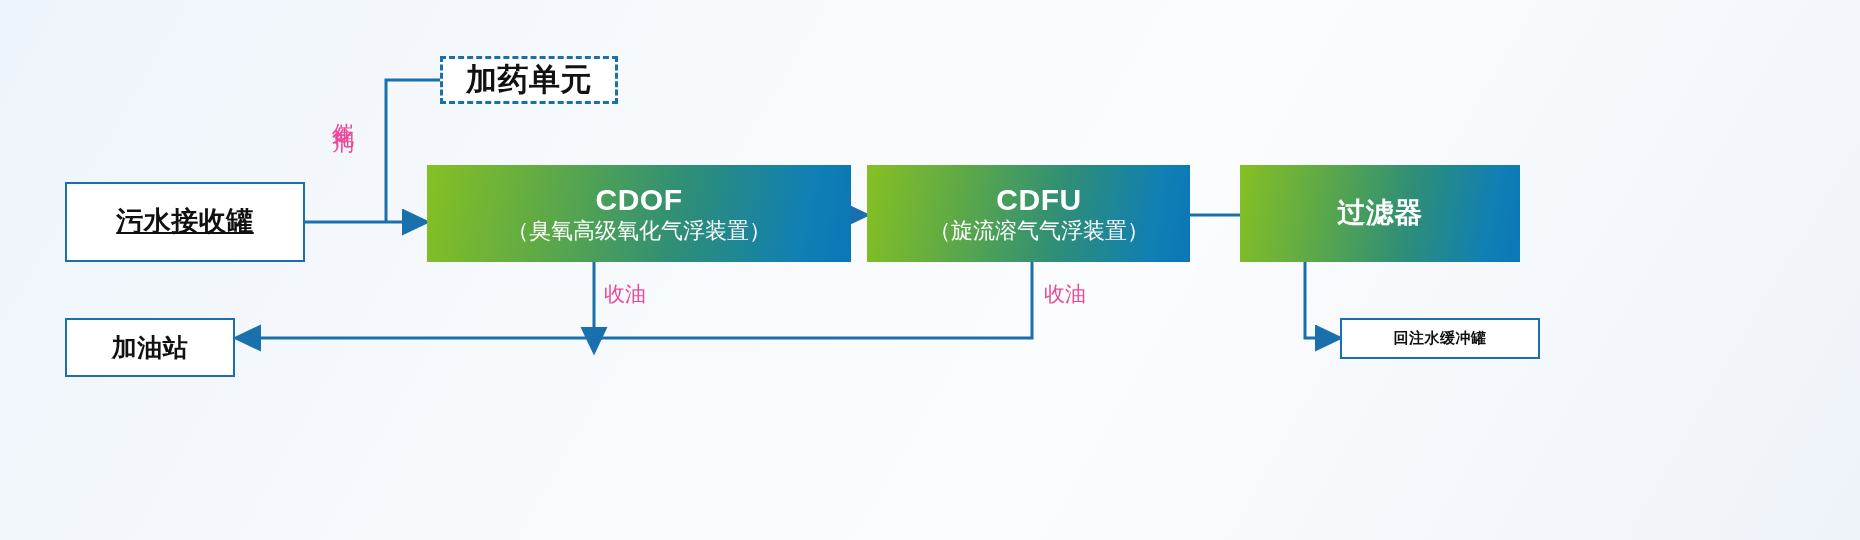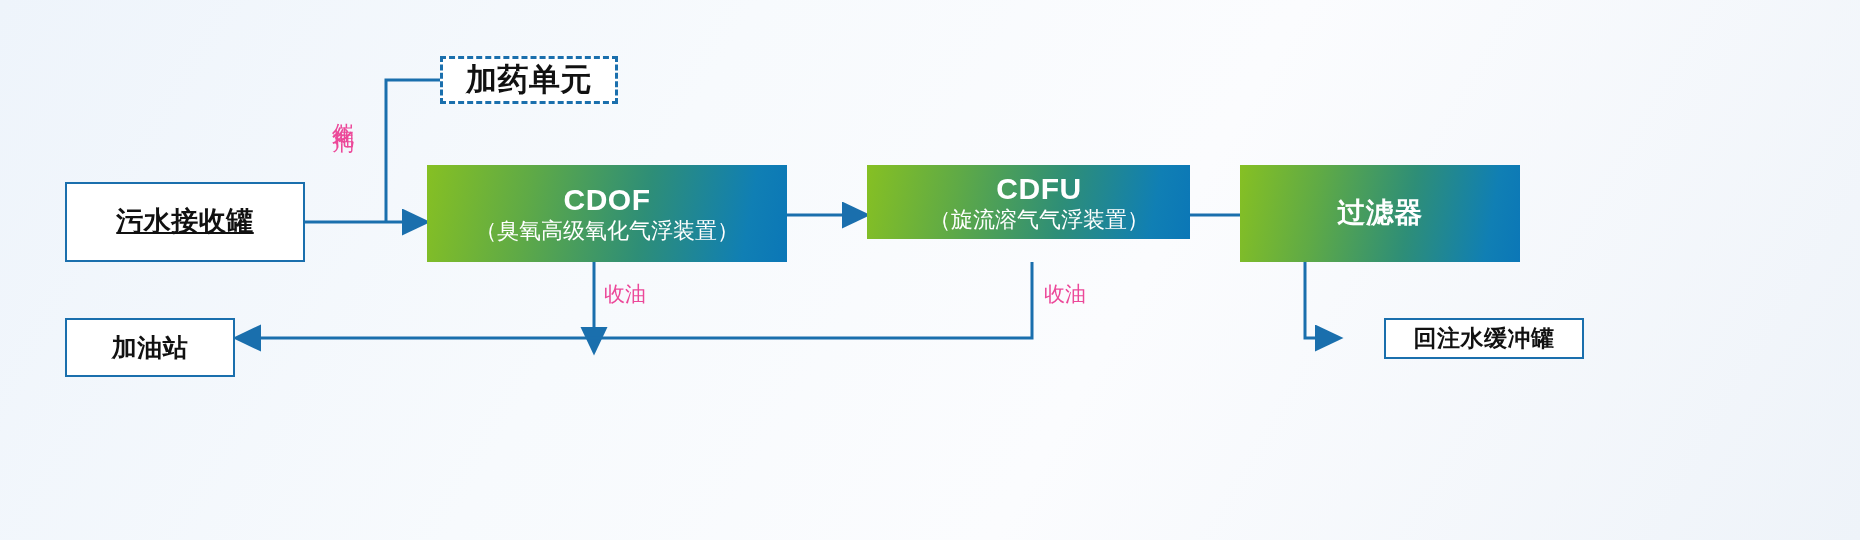--- a/index.html
+++ b/index.html
@@ -21,25 +21,25 @@
   
   .grad{background:linear-gradient(100deg,#86c023 0%,#5faa46 28%,#2e8e77 60%,#107fb4 88%,#0b77b7 100%);
         color:#ffffff;border:none;}
 
   .t-main{font-weight:bold;letter-spacing:.5px;line-height:1.1;}
   .t-sub{font-weight:normal;line-height:1.15;}
 
   
   #n-wastewater{left:65px;top:182px;width:240px;height:80px;font-size:27px;text-decoration:underline;}
   #n-dosing{left:440px;top:56px;width:178px;height:48px;font-size:31px;}
-  #n-cdof{left:427px;top:165px;width:360px;height:97px;}
-  #n-cdfu{left:867px;top:165px;width:323px;height:74px;padding-left:21px;}
+  #n-cdof{left:427px;top:165px;width:424px;height:97px;}
+  #n-cdfu{left:867px;top:165px;width:323px;height:97px;padding-left:21px;}
   #n-filter{left:1240px;top:165px;width:280px;height:97px;}
   #n-gas{left:65px;top:318px;width:170px;height:59px;font-size:25px;}
-  #n-reinject{left:1384px;top:318px;width:200px;height:41px;font-size:23px;}
+  #n-reinject{left:1340px;top:318px;width:200px;height:41px;font-size:15px;}
 
   #n-cdof .t-main,#n-cdfu .t-main{font-size:30px;margin-bottom:2px;}
   #n-cdof .t-sub,#n-cdfu .t-sub{font-size:22px;}
   #n-filter .t-main{font-size:28px;}
 
   
   .label{position:absolute;color:#ec4899;font-size:21px;font-weight:normal;white-space:nowrap;}
   #lbl-catalyst{left:328px;top:106px;writing-mode:vertical-rl;text-orientation:upright;
                 letter-spacing:3px;font-size:22px;}
   #lbl-oil1{left:604px;top:280px;}

